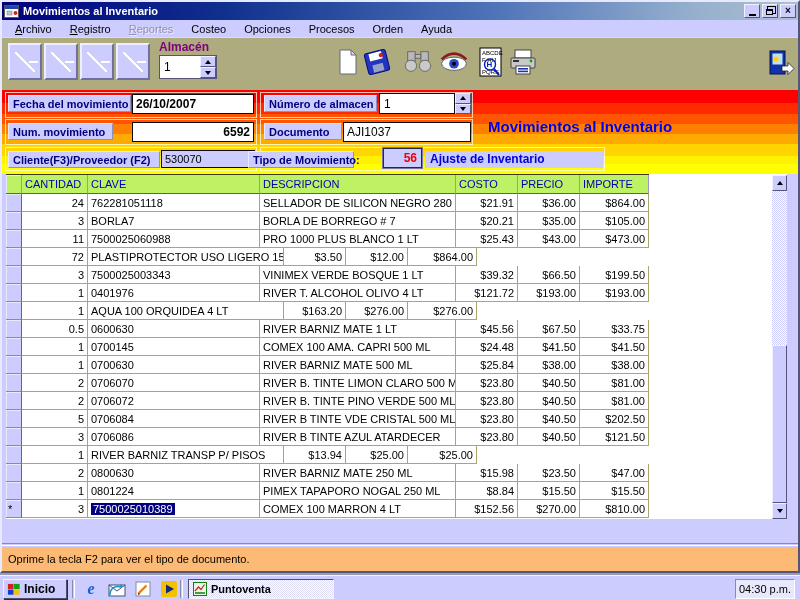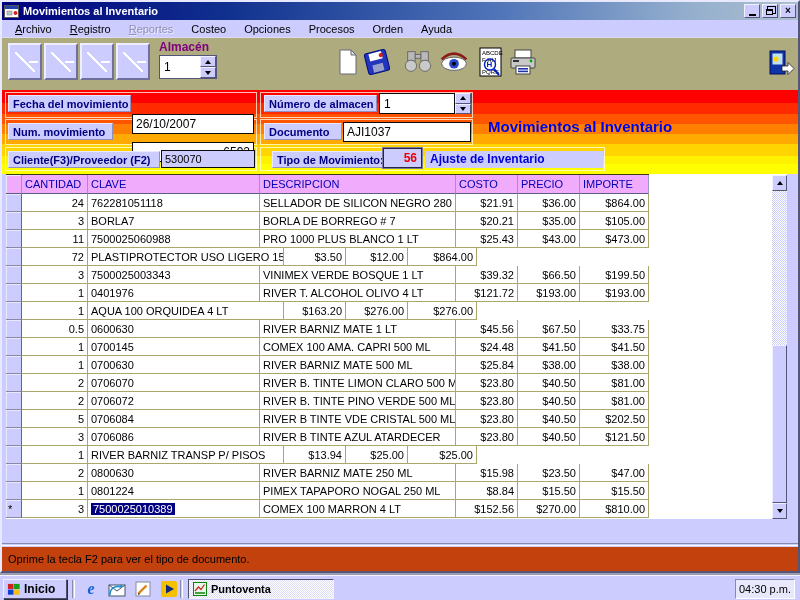--- a/index.html
+++ b/index.html
@@ -60,21 +60,21 @@
   .formarea { position:absolute; left:0; top:53px; width:796px; height:84px;
     background:linear-gradient(to bottom,#ff0000 0 15%,#ff2a00 15% 28%,#ff5500 28% 40%,
       #ff7f00 40% 52%,#ffaa00 52% 64%,#ffd400 64% 78%,#fff200 78% 88%,#ffff00 88% 100%); }
   .formarea { top:88px; }
   .groupbox { position:absolute; border:1px solid rgba(255,255,235,0.75); }
   .flabel { position:absolute; background:#ccccff; color:#000080; font-weight:bold; font-size:11px;
             padding:2px 0 0 4px; height:17px; border:1px solid; white-space:nowrap;
             border-color:#e8e8ff #9090c0 #9090c0 #e8e8ff; }
   .finput { position:absolute; background:#fff; border:1px solid #0a0a0a; font-size:12px;
             color:#000; padding:2px 3px 0 3px; height:20px; white-space:nowrap; }
-  .finput.bold { font-weight:normal;margin-top:20px; }
+  .finput.bold { font-weight:bold; }
   .finput.right { text-align:right; }
   .finput.lav { background:#ccccff; font-size:11px; height:18px; }
   .form-title { position:absolute; color:#0000e8; font-weight:bold; font-size:15px;
                 white-space:nowrap; }
   .tipo-box { position:absolute; background:#ccccff; border:1px solid #26264a;
               box-shadow:0 0 0 1px #7a7aa0; color:#ee0000; font-weight:bold; font-size:12px;
               text-align:right; padding:2px 4px 0 0; height:20px; }
   .tipo-desc { position:absolute; background:#ccccff; color:#0000d8; font-weight:bold;
                font-size:12px; padding:1px 0 0 5px; height:17px; white-space:nowrap; }
   .alm-spin2 { position:absolute; display:flex; }
@@ -82,21 +82,21 @@
                     font-size:12px; padding:3px 0 0 4px; }
 
   
   .gridwrap { position:absolute; left:4px; top:172px; width:781px; height:345px; background:#fff; }
   .gridtable { position:absolute; left:0; top:0; width:643px; border-top:1px solid #3c3c10; }
   .grow { display:flex; height:18px; }
   .grow.header { height:19px; }
   .gcell { border-right:1px solid #a8a86c; border-bottom:1px solid #a8a86c; font-size:11px;
            line-height:16px; padding:1px 3px 0 3px; overflow:hidden; white-space:nowrap;
            background:#fff; color:#000; }
-  .grow.header .gcell { background:#f0abfc; color:#0000b4; border-right:1px solid #9898c8;
+  .grow.header .gcell { background:#bef264; color:#0000b4; border-right:1px solid #9898c8;
                         border-bottom:1px solid #5c5c80; }
   .gcell.sel-col { background:#ccccff; border-right:1px solid #666688; border-bottom:1px solid #8888aa;
                    box-shadow:inset 1px 1px 0 #e8e8ff; padding:1px 2px 0 2px; }
   .c-sel { width:16px; } .c-cant { width:66px; } .c-clave { width:172px; }
   .c-desc { width:196px; } .c-cost { width:62px; } .c-prec { width:62px; } .c-imp { width:69px; }
   .num { text-align:right; }
   .hl { background:#000080; color:#fff; padding:0 2px; }
 
   
   .vscroll { position:absolute; right:0; top:1px; width:15px; height:344px;
@@ -105,21 +105,21 @@
     background-size:2px 2px; }
   .sbtn { position:absolute; left:0; width:15px; height:16px; background:#ccccff; border:1px solid;
           border-color:#f0f0ff #55557a #55557a #f0f0ff; display:flex; align-items:center;
           justify-content:center; }
   .sthumb { position:absolute; left:0; bottom:16px; width:15px; height:158px; background:#ccccff;
             border:1px solid; border-color:#f0f0ff #55557a #55557a #f0f0ff; }
 
   
   .status-div { position:absolute; left:0; top:541px; width:796px; height:3px;
                 border-top:1px solid #8a8ab0; border-bottom:1px solid #ffffff; }
-  .statusbar { position:absolute; left:0; top:545px; width:796px; height:24px; background:#c2410c;
+  .statusbar { position:absolute; left:0; top:545px; width:796px; height:24px; background:#fdba74;
                font-size:11px; color:#000; }
   .status-left { position:absolute; left:6px; top:6px; white-space:nowrap; }
   .status-right { position:absolute; left:437px; top:6px; white-space:nowrap;margin-top:27px; }
 
   
   .taskbar { position:absolute; left:0; top:575px; width:800px; height:25px; background:#ccccff;
              border-top:1px solid #f2f2ff; }
   .startbtn { position:absolute; left:3px; top:3px; width:64px; height:20px; background:#ccccff;
               border:1px solid; border-color:#f0f0ff #50506e #50506e #f0f0ff;
               box-shadow:1px 1px 0 #2a2a40; display:flex; align-items:center; gap:3px;
@@ -291,21 +291,21 @@
       <div class="finput bold right" style="left:130px;top:32px;width:122px">6592</div>
 
       <div class="flabel" style="left:262px;top:33px;width:78px">Documento</div>
       <div class="finput" style="left:341px;top:32px;width:128px">AJI1037</div>
 
       <div class="form-title" style="left:486px;top:28px">Movimientos al Inventario</div>
 
       <div class="flabel" style="left:6px;top:61px;width:152px">Cliente(F3)/Proveedor (F2)</div>
       <div class="finput lav" style="left:159px;top:60px;width:94px">530070</div>
 
-      <div class="flabel" style="left:270px;top:61px;width:118px">Tipo de Movimiento:</div>
+      <div class="flabel" style="left:246px;top:61px;width:106px">Tipo de Movimiento:</div>
       <div class="tipo-box" style="left:381px;top:58px;width:39px">56</div>
       <div class="tipo-desc" style="left:423px;top:61px;width:178px">Ajuste de Inventario</div>
     </div>
 
     <div class="gridwrap">
       <div class="gridtable">
         <div class="grow header">
             <div class="gcell c-sel sel-col"></div>
             <div class="gcell c-cant">CANTIDAD</div>
             <div class="gcell c-clave">CLAVE</div>

